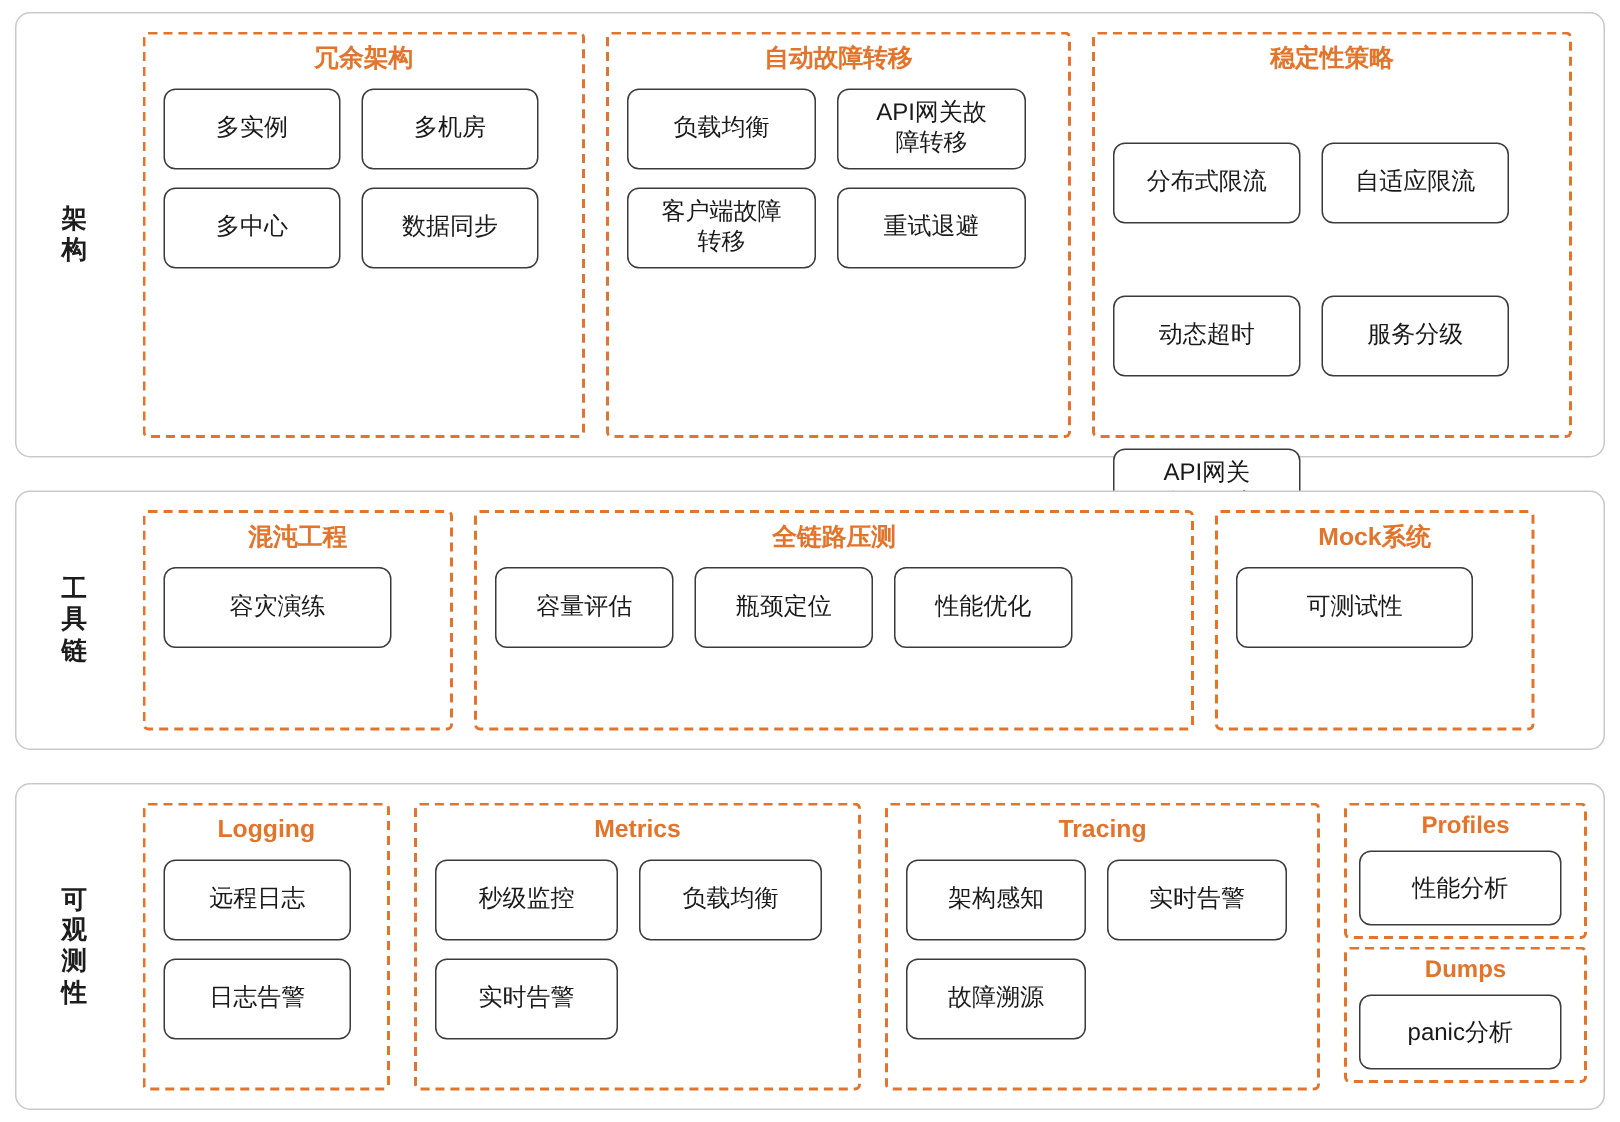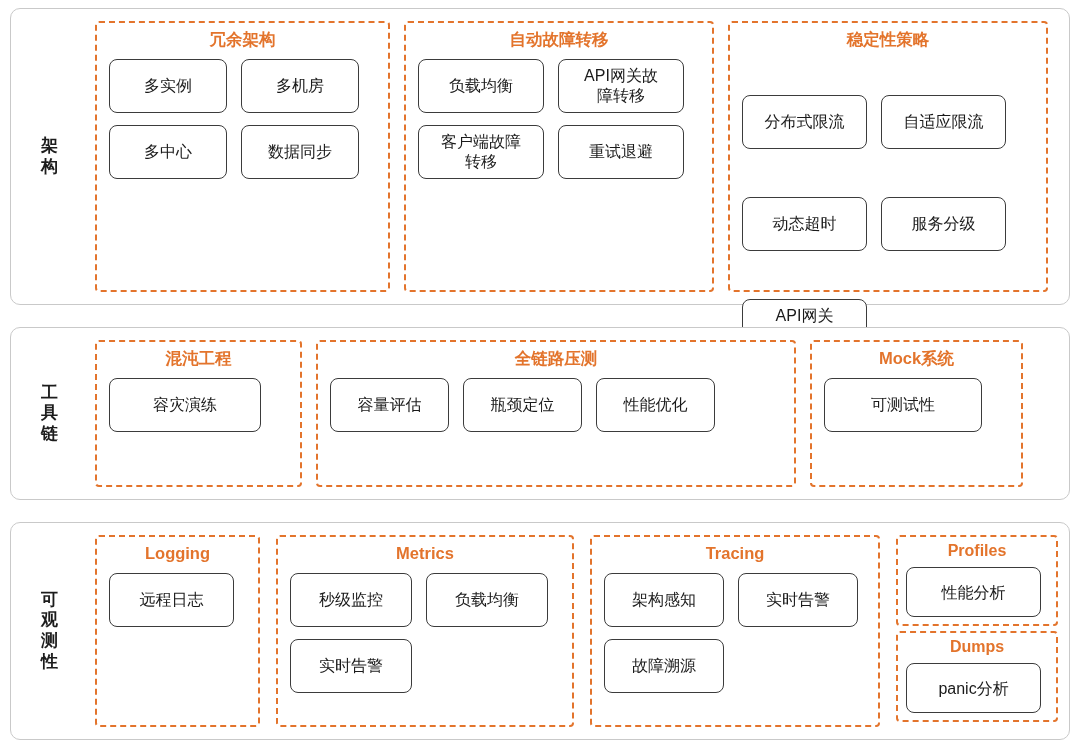--- a/index.html
+++ b/index.html
@@ -237,20 +237,21 @@
   <div class="section" id="section-obs">
     <div class="section-label">
       <span class="vtext">可观测性</span>
     </div>
     <div class="section-body">
 
       <div class="group" id="group-logging">
         <div class="group-title">Logging</div>
         <div class="group-cards">
           <div class="card">远程日志</div>
+          <div class="card">日志告警</div>
         </div>
       </div>
 
       <div class="group" id="group-metrics">
         <div class="group-title">Metrics</div>
         <div class="group-cards">
           <div class="card">秒级监控</div>
           <div class="card">负载均衡</div>
           <div class="card">实时告警</div>
         </div>

